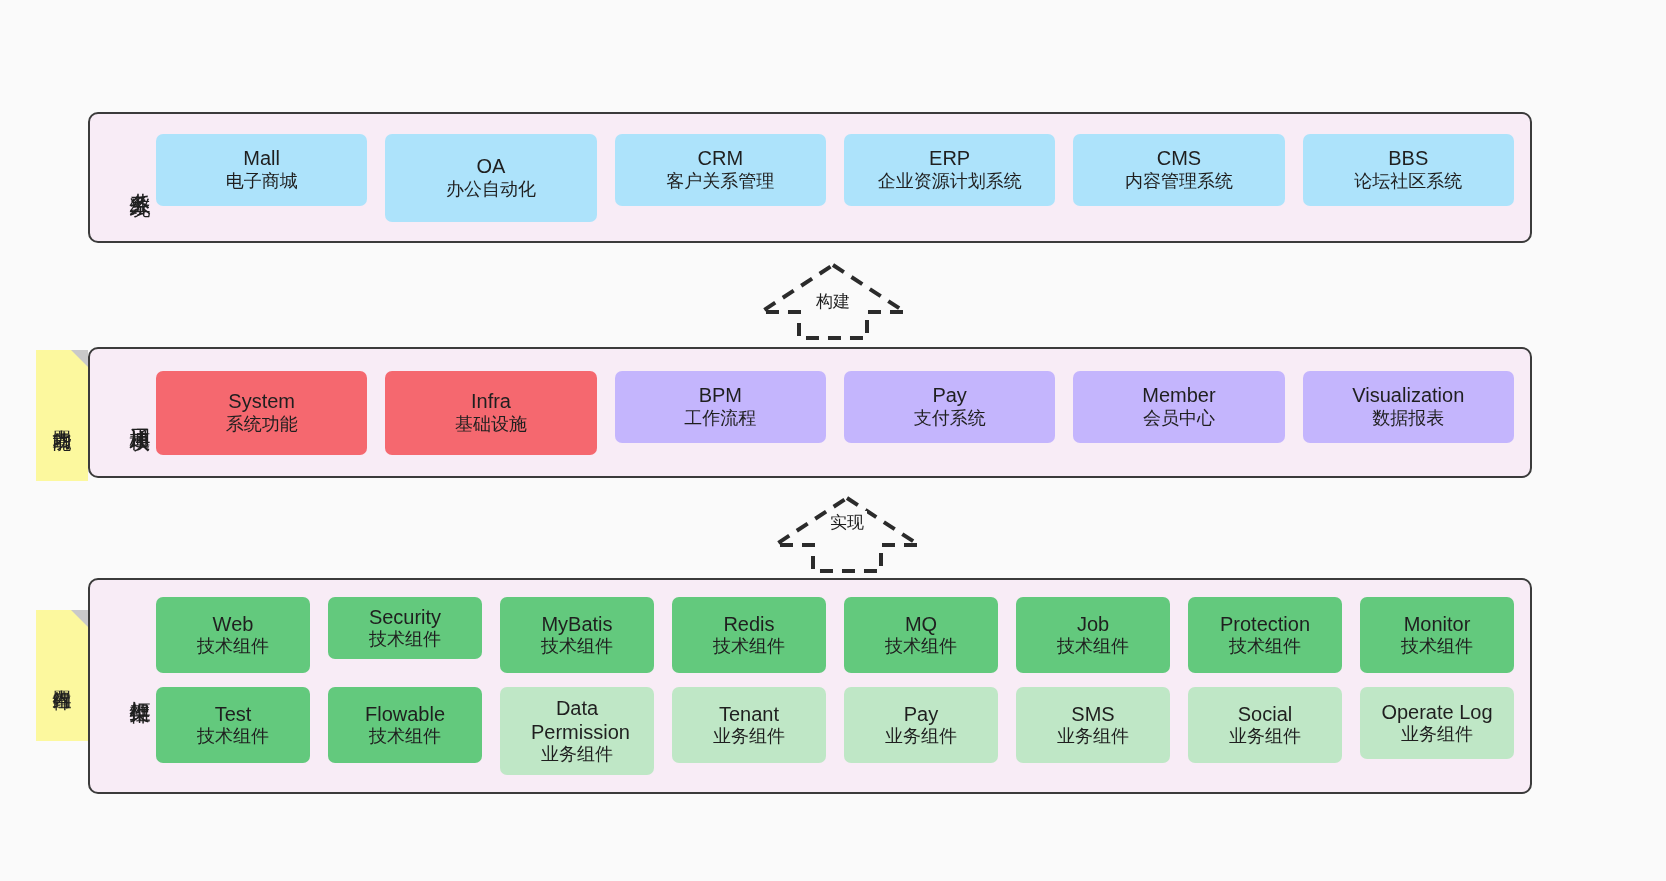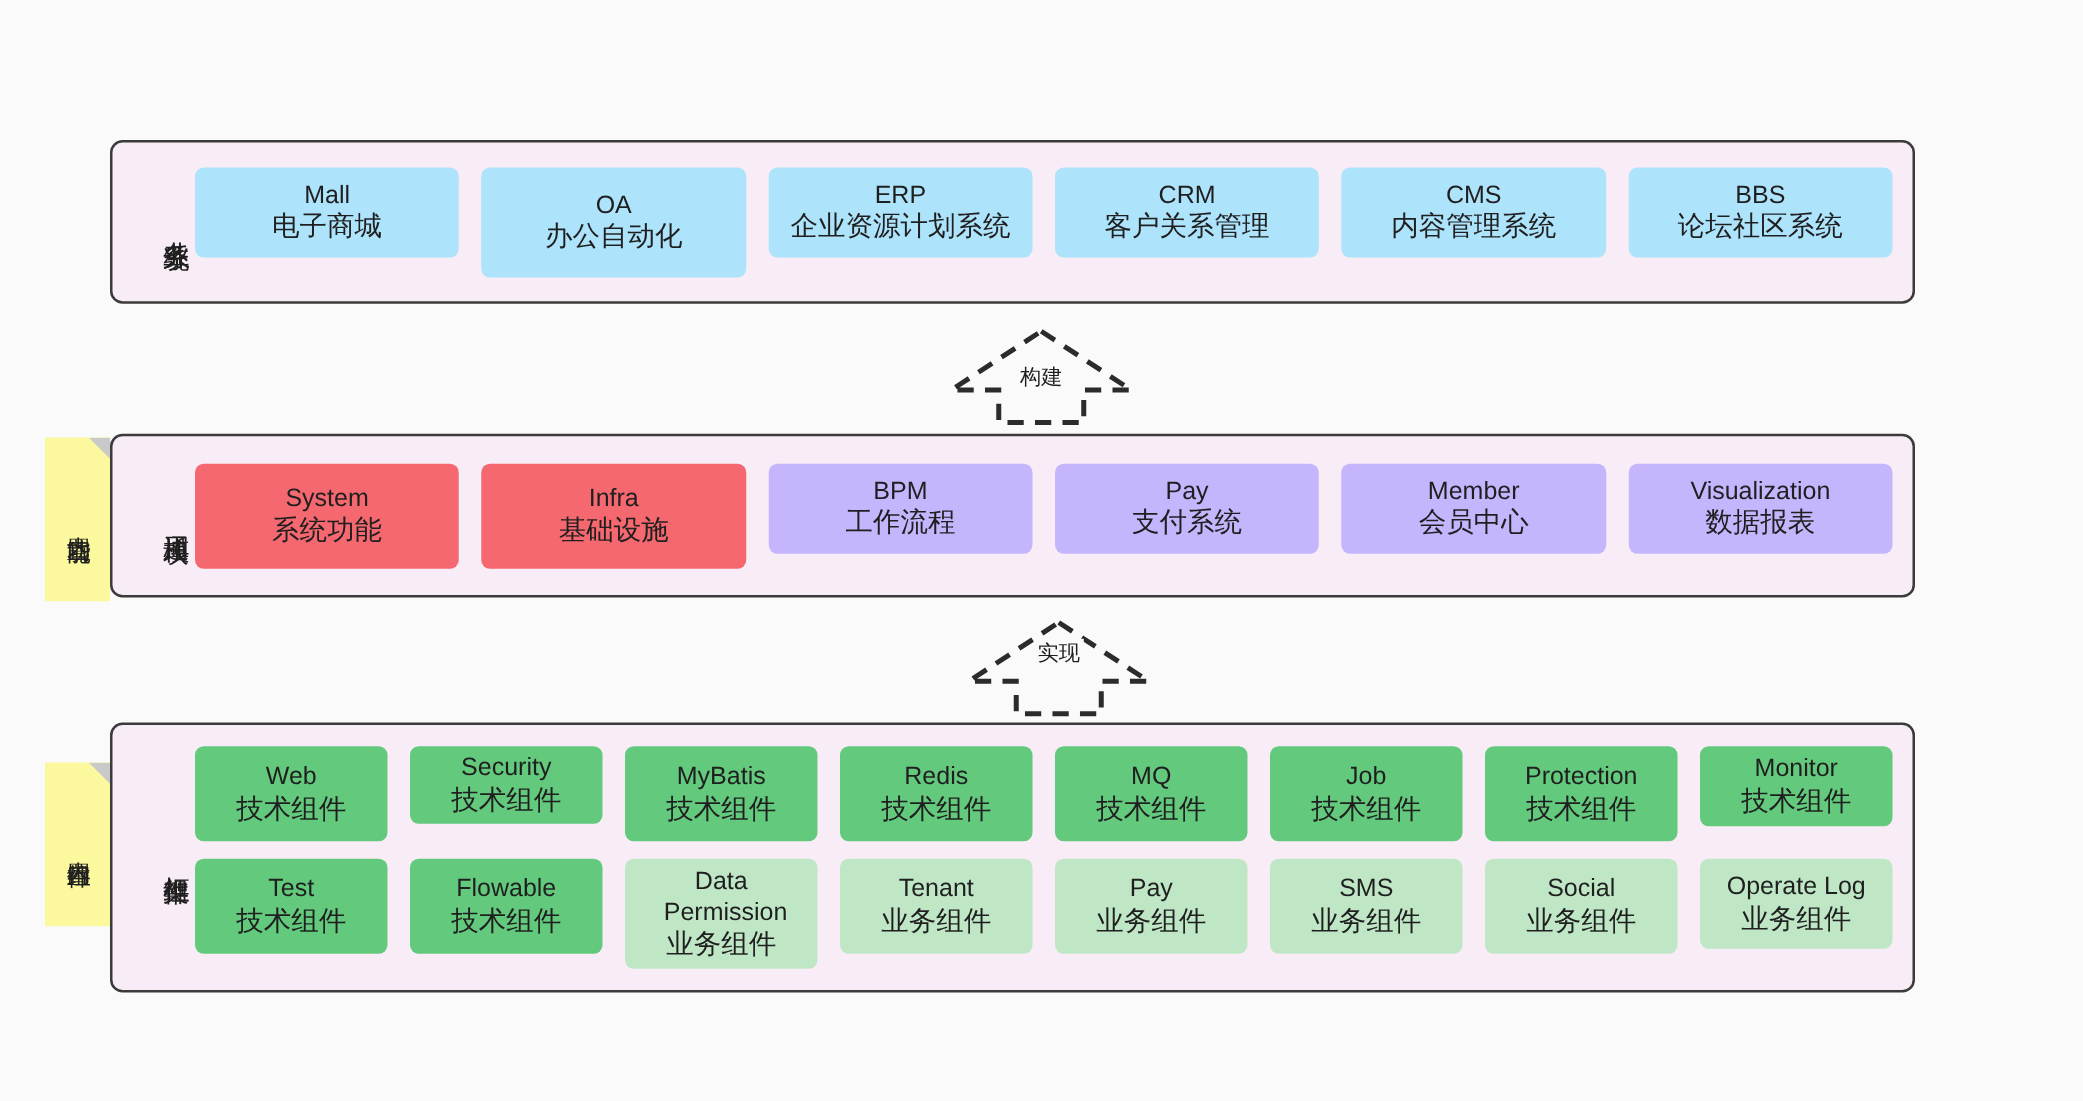--- a/index.html
+++ b/index.html
@@ -51,21 +51,21 @@
     border-radius: 7px;
     display: flex;
     flex-direction: column;
     align-items: center;
     justify-content: center;
     text-align: center;
     color: #1f1f1f;
     line-height: 1.22;
   }
   .cell .t-en { font-size: 20px; }
-  .cell .t-cn { font-size: 22px; }
+  .cell .t-cn { font-size: 18px; }
 
   .c-blue      { background: #ade3fb; }
   .c-red       { background: #f5686f; }
   .c-pink      { background: #c4b5fd; }
   .c-green     { background: #63c97d; }
   .c-lightgreen{ background: #bfe7c6; }
 
   
   .sticky {
     position: absolute;
@@ -116,26 +116,26 @@
       <div class="row">
         <div class="cell c-blue" style="height:72px">
           <span class="t-en">Mall</span>
           <span class="t-cn">电子商城</span>
         </div>
         <div class="cell c-blue" style="height:88px">
           <span class="t-en">OA</span>
           <span class="t-cn">办公自动化</span>
         </div>
         <div class="cell c-blue" style="height:72px">
+          <span class="t-en">CRM</span>
+          <span class="t-cn">客户关系管理</span>
+        </div>
+        <div class="cell c-blue" style="height:72px">
           <span class="t-en">ERP</span>
           <span class="t-cn">企业资源计划系统</span>
-        </div>
-        <div class="cell c-blue" style="height:72px">
-          <span class="t-en">CRM</span>
-          <span class="t-cn">客户关系管理</span>
         </div>
         <div class="cell c-blue" style="height:72px">
           <span class="t-en">CMS</span>
           <span class="t-cn">内容管理系统</span>
         </div>
         <div class="cell c-blue" style="height:72px">
           <span class="t-en">BBS</span>
           <span class="t-cn">论坛社区系统</span>
         </div>
       </div>
@@ -222,21 +222,21 @@
           <span class="t-cn">技术组件</span>
         </div>
         <div class="cell c-green" style="height:76px">
           <span class="t-en">Job</span>
           <span class="t-cn">技术组件</span>
         </div>
         <div class="cell c-green" style="height:76px">
           <span class="t-en">Protection</span>
           <span class="t-cn">技术组件</span>
         </div>
-        <div class="cell c-green" style="height:64px">
+        <div class="cell c-green" style="height:76px">
           <span class="t-en">Monitor</span>
           <span class="t-cn">技术组件</span>
         </div>
       </div>
 
       <div class="row">
         <div class="cell c-green" style="height:76px">
           <span class="t-en">Test</span>
           <span class="t-cn">技术组件</span>
         </div>

